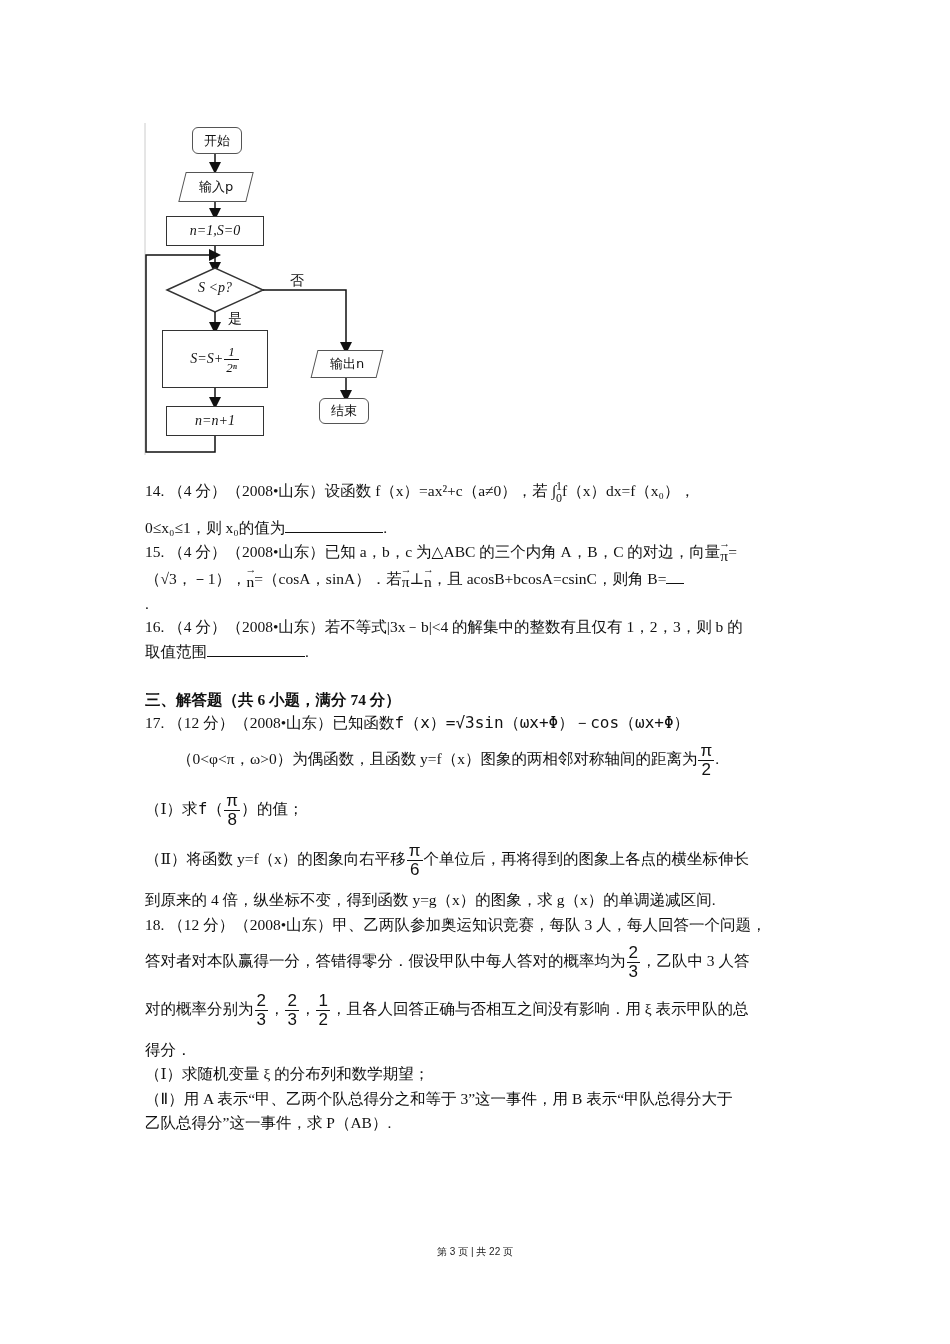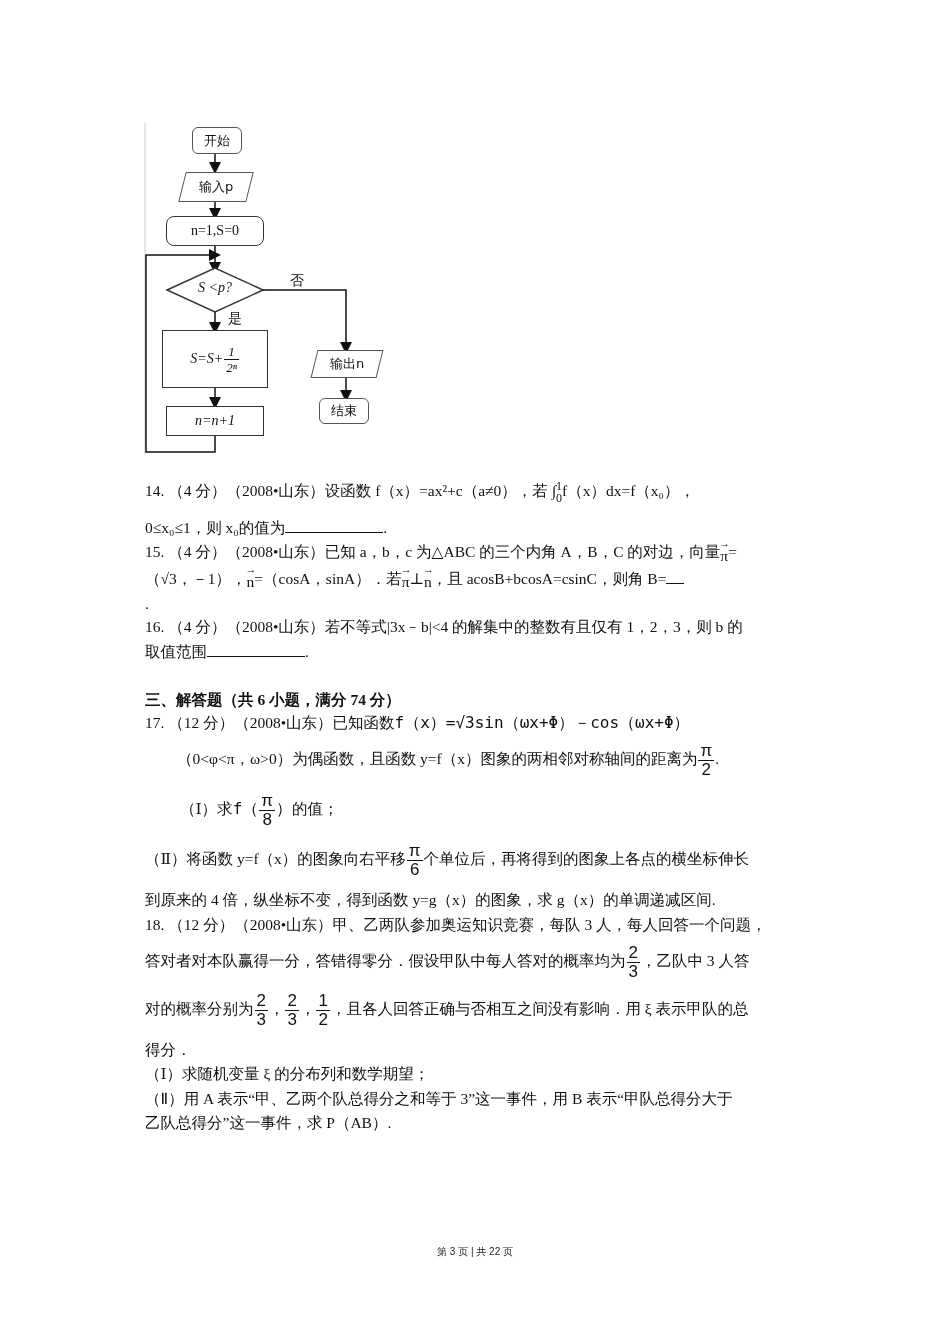--- a/index.html
+++ b/index.html
@@ -42,21 +42,21 @@
     <polyline points="75,316 75,332 6,332 6,135 75,135" fill="none" stroke="#111" stroke-width="1.5" marker-end="url(#ah)"></polyline>
     <polyline points="123,170 206,170 206,228" fill="none" stroke="#111" stroke-width="1.5" marker-end="url(#ah)"></polyline>
     <line x1="206" y1="258" x2="206" y2="276" stroke="#111" stroke-width="1.5" marker-end="url(#ah)"></line>
   </svg>
   <div class="fc-box fc-round" style="left:52px;top:7px;width:48px;height:25px;">
     <span style="font-family:'DejaVu Sans',sans-serif;font-size:13px;">开始</span>
   </div>
   <div class="fc-box" style="left:42px;top:52px;width:66px;height:28px;transform:skewX(-14deg);border-color:#555;">
     <span style="transform:skewX(14deg);font-family:'DejaVu Sans',sans-serif;font-size:13px;">输入p</span>
   </div>
-  <div class="fc-box" style="left:26px;top:96px;width:96px;height:28px;border-radius:8px;">
+  <div class="fc-box" style="left:26px;top:96px;width:96px;height:28px;font-style:italic;">
     <span>n=1,S=0</span>
   </div>
   <div class="abs" style="left:45px;top:160px;width:60px;text-align:center;font-size:14px;font-style:italic;">
     <span>S &lt;p?</span>
   </div>
   <div class="fc-label" style="left:150px;top:152px;">否</div>
   <div class="fc-label" style="left:88px;top:190px;">是</div>
   <div class="fc-box" style="left:22px;top:210px;width:104px;height:56px;font-style:italic;">
     <span>S=S+</span>
     <span class="frac" style="font-family:'Liberation Serif',serif;font-size:13px;line-height:15px;">
@@ -100,21 +100,21 @@
 </div>
 
 <div class="line bold" style="top:690px;">三、解答题（共 6 小题，满分 74 分）</div>
 
 <div class="line" style="top:713px;">
   <span>17. （12 分）（2008•山东）已知函数</span><span class="mono">f（x）=√3sin（ωx+Φ）－cos（ωx+Φ）</span>
 </div>
 <div class="line" style="top:742px;height:40px;margin-left:32px;">
   <span>（0&lt;φ&lt;π，ω&gt;0）为偶函数，且函数 y=f（x）图象的两相邻对称轴间的距离为</span><span class="frac"><span class="num">π</span><span class="den">2</span></span><span>.</span>
 </div>
-<div class="line" style="top:792px;margin-left:35px;">
+<div class="line" style="top:792px;">
   <span>（Ⅰ）求</span><span class="mono">f（</span><span class="frac"><span class="num">π</span><span class="den">8</span></span><span class="mono">）</span><span>的值；</span>
 </div>
 <div class="line" style="top:842px;">
   <span>（Ⅱ）将函数 y=f（x）的图象向右平移</span><span class="frac"><span class="num">π</span><span class="den">6</span></span><span>个单位后，再将得到的图象上各点的横坐标伸长</span>
 </div>
 <div class="line" style="top:890px;">
   <span>到原来的 4 倍，纵坐标不变，得到函数 y=g（x）的图象，求 g（x）的单调递减区间.</span>
 </div>
 
 <div class="line" style="top:915px;">

